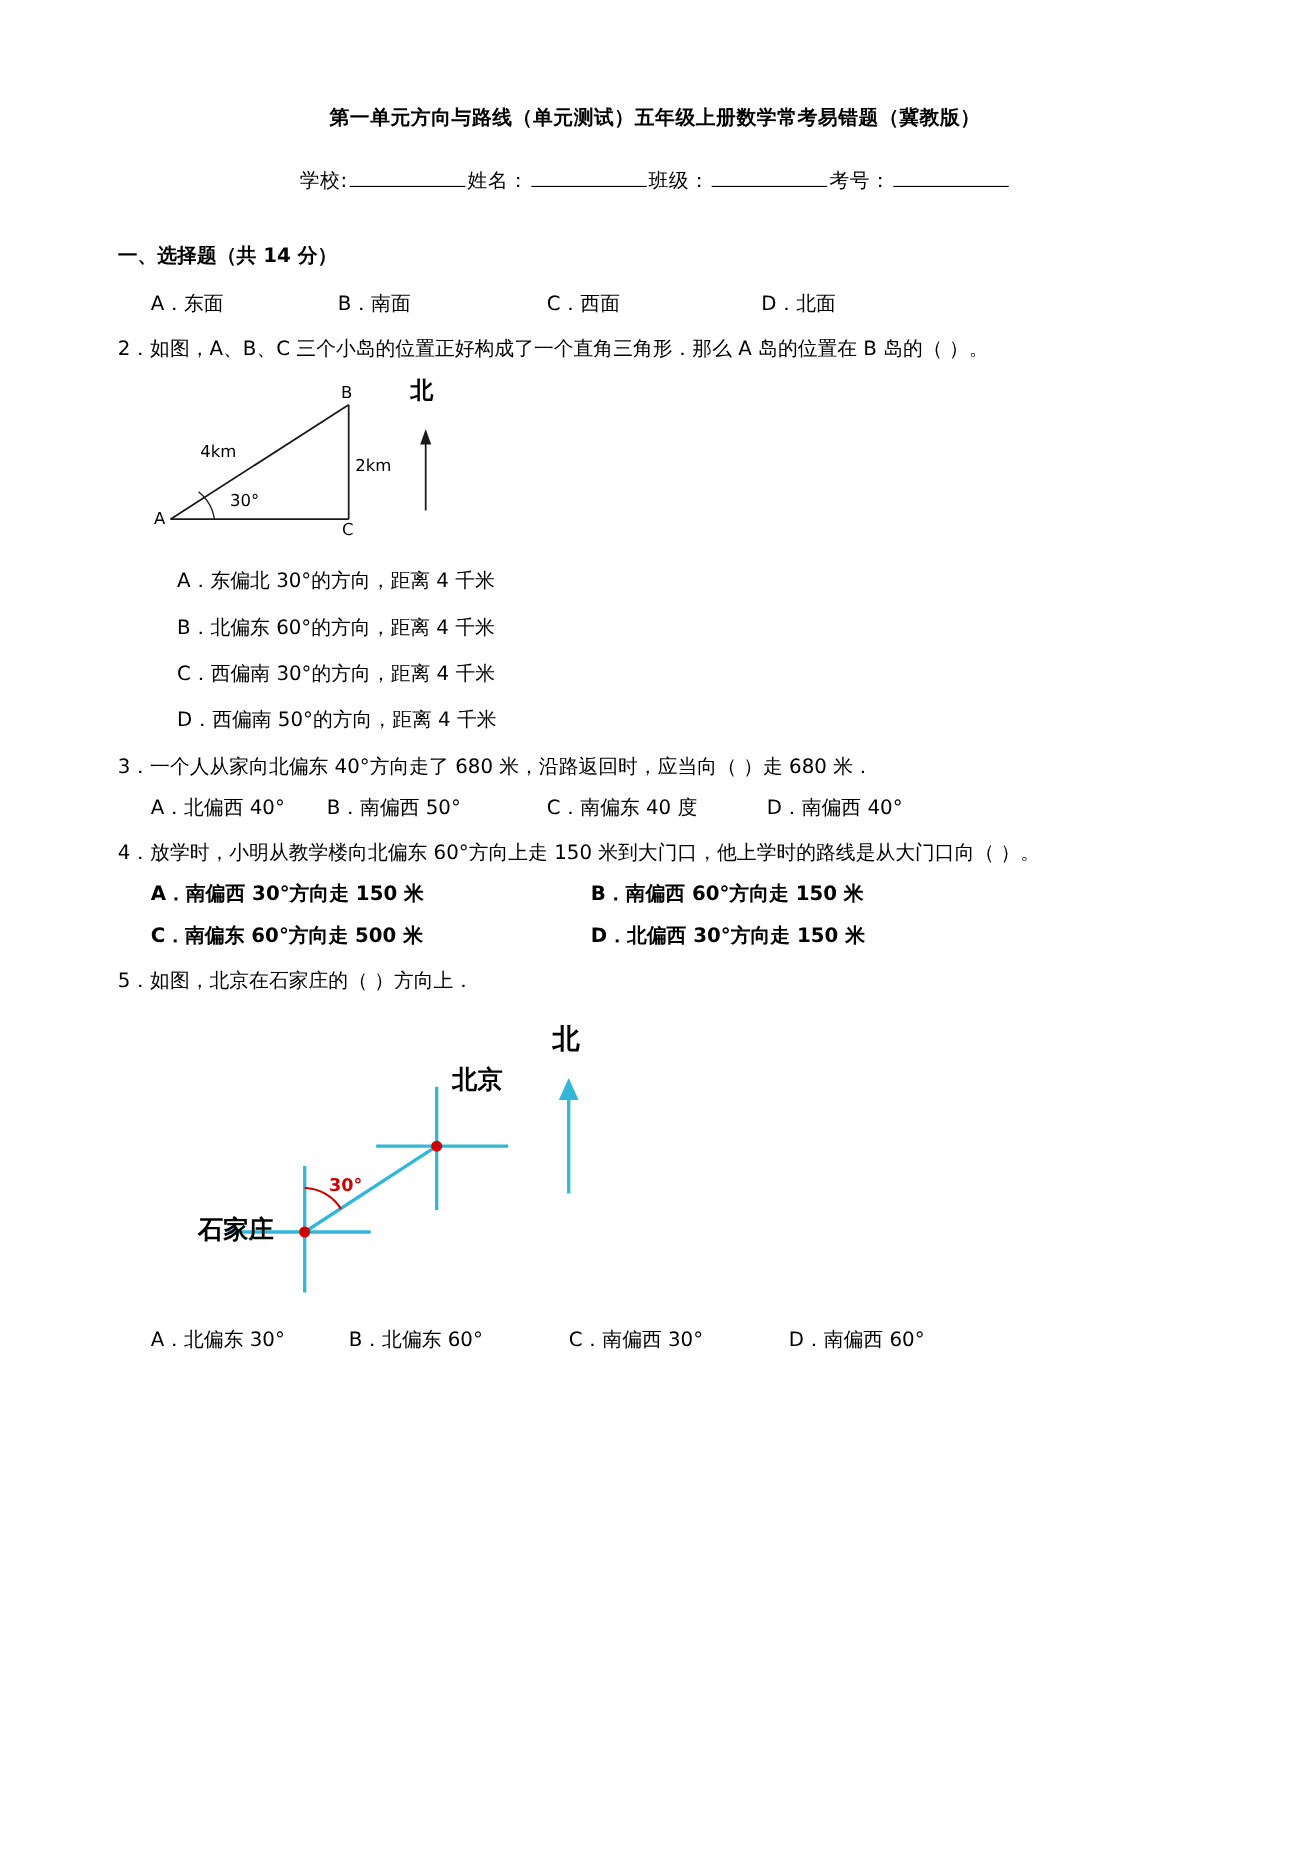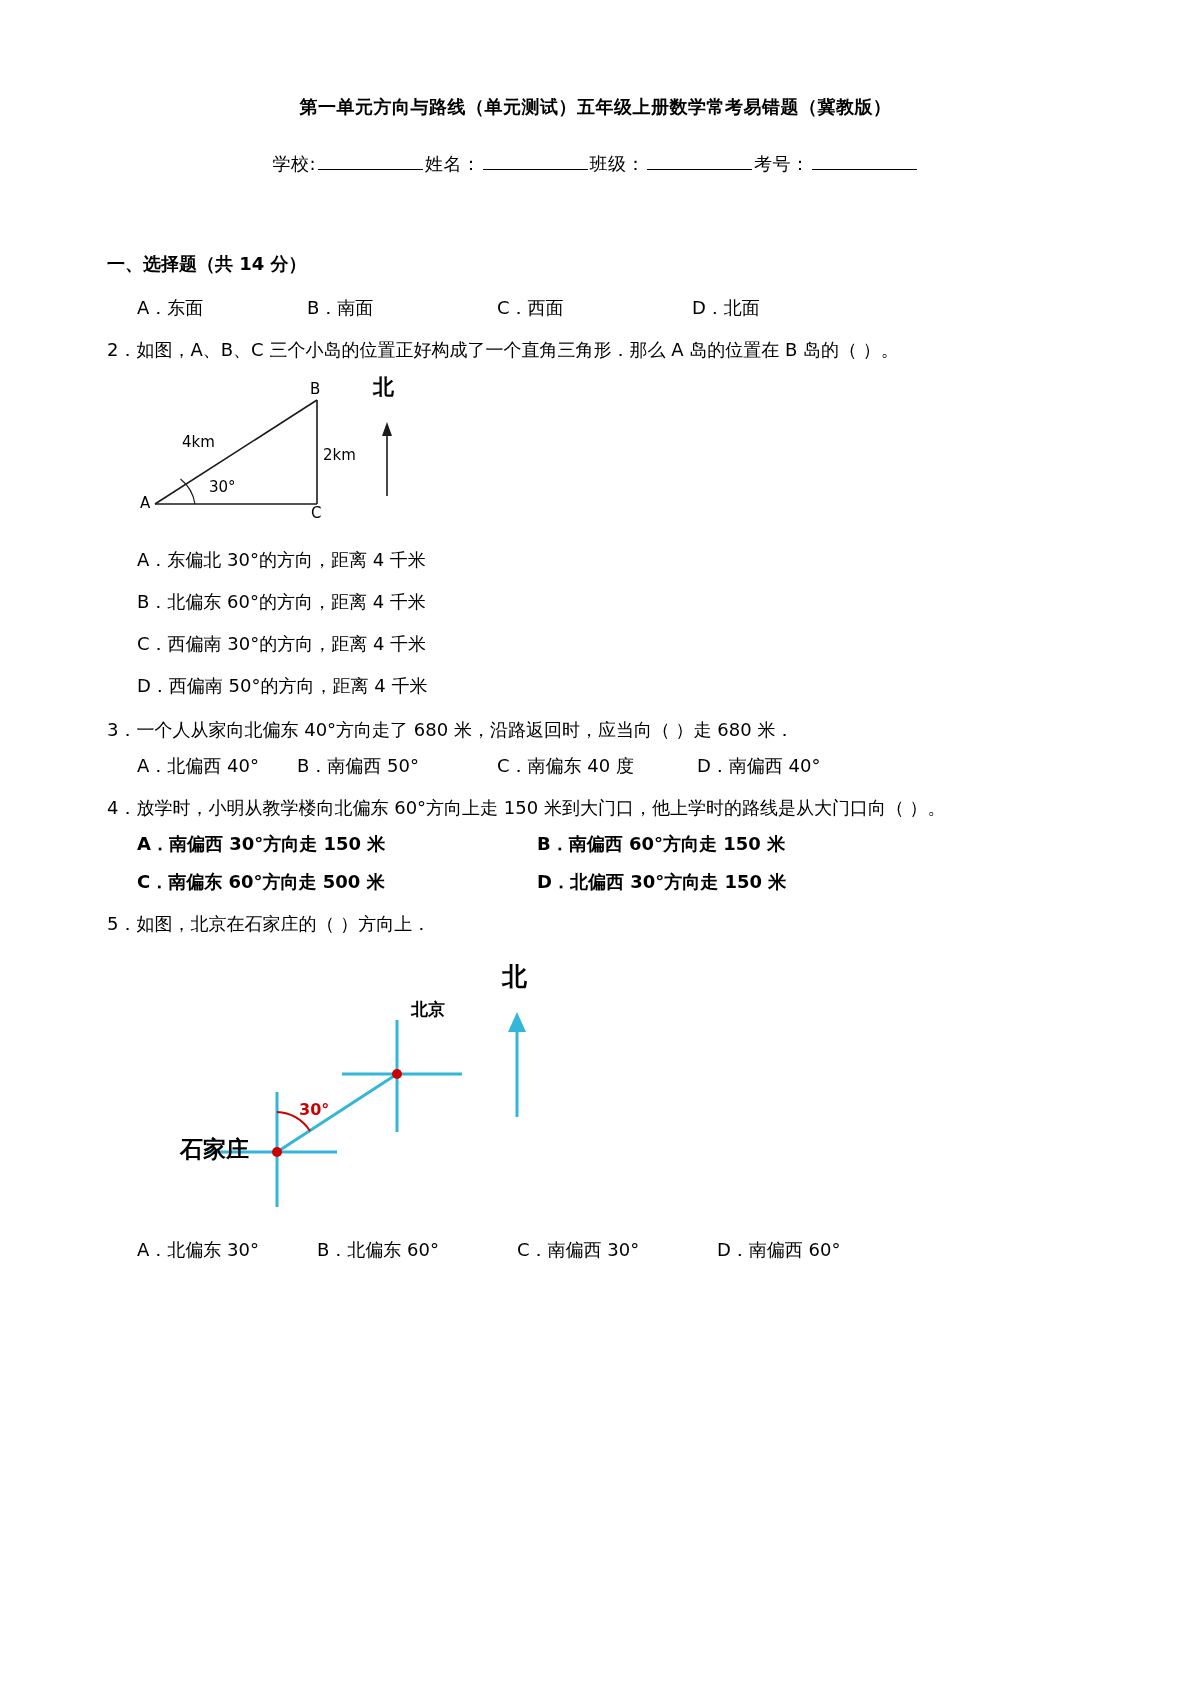--- a/index.html
+++ b/index.html
@@ -41,21 +41,21 @@
   }
   .infoline .blank {
     display: inline-block;
     border-bottom: 1px solid #000;
     width: 105px;
     margin: 0 2px;
   }
   .content {
     position: absolute;
     left: 107px;
-    top: 252px;
+    top: 220px;
     width: 900px;
   }
   .section-head {
     font-size: 18px;
     font-weight: bold;
     margin-bottom: 20px;
   }
   .q {
     font-size: 18px;
     line-height: 1.55;
@@ -68,20 +68,21 @@
     font-size: 18px;
     margin: 10px 0 16px 30px;
     position: relative;
   }
   .opt-inline {
     display: inline-block;
   }
   .opt-block {
     display: block;
     margin-bottom: 18px;
+    margin-left: 24px;
   }
   .opt2col {
     display: flex;
     margin-bottom: 14px;
     font-weight: bold;
   }
   .opt2col > span:first-child { width: 400px; }
   .fig {
     margin: 14px 0 10px 30px;
     position: relative;
@@ -180,21 +181,21 @@
 
         <circle cx="130" cy="200" r="5" fill="#cc0000"></circle>
         <circle cx="250" cy="122" r="5" fill="#cc0000"></circle>
 
         <path d="M 130 160 A 40 40 0 0 1 163 179" fill="none" stroke="#cc0000" stroke-width="2"></path>
 
         <line x1="370" y1="165" x2="370" y2="75" stroke="#33b6d8" stroke-width="3"></line>
         <polygon points="370,60 361,80 379,80" fill="#33b6d8"></polygon>
       </svg>
       <div style="position:absolute; left:0; top:0; width:460px; height:270px;">
-        <span class="cjk" style="position:absolute; left:264px; top:46px; font-size:17px; font-weight:bold;">北京</span>
+        <span class="cjk" style="position:absolute; left:264px; top:46px; font-size:23px; font-weight:bold;">北京</span>
         <span class="cjk" style="position:absolute; left:33px; top:182px; font-size:23px; font-weight:bold;">石家庄</span>
         <span class="cjk" style="position:absolute; left:152px; top:148px; font-size:16px; font-weight:bold; color:#cc0000;">30°</span>
         <span class="cjk" style="position:absolute; left:355px; top:8px; font-size:25px; font-weight:bold;">北</span>
       </div>
     </div>
 
     <div class="opts cjk" style="margin-top:16px">
       <span class="opt-inline" style="width:180px">A．北偏东 30°</span><span class="opt-inline" style="width:200px">B．北偏东 60°</span><span class="opt-inline" style="width:200px">C．南偏西 30°</span><span class="opt-inline">D．南偏西 60°</span>
     </div>
 

